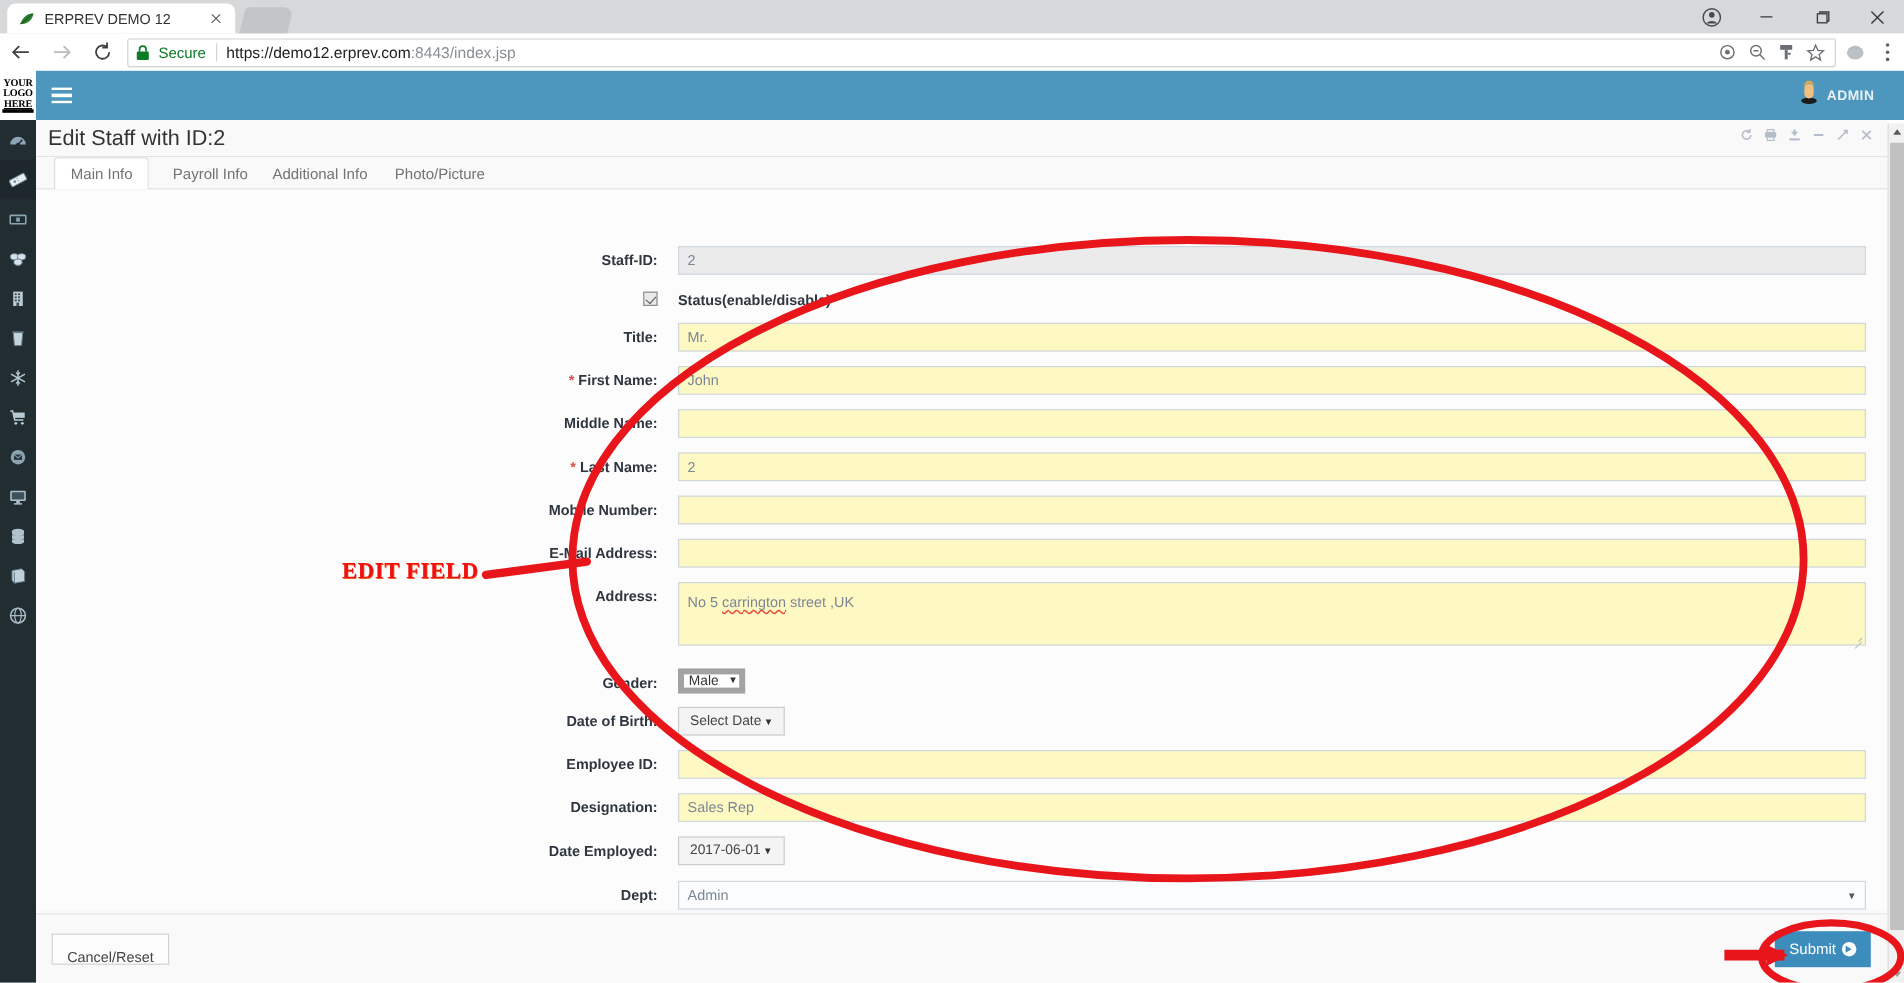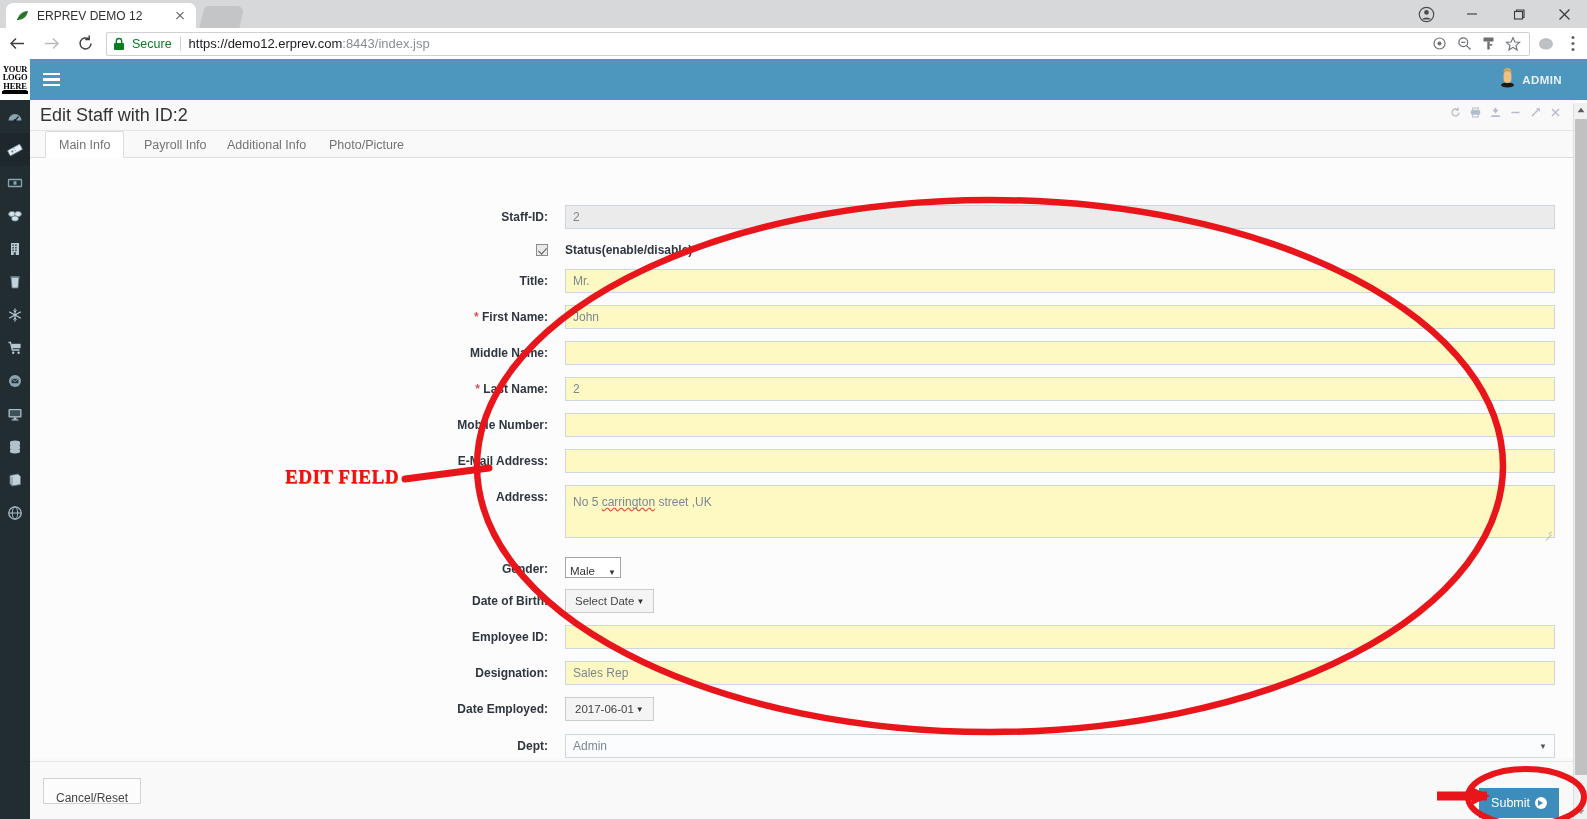--- a/index.html
+++ b/index.html
@@ -152,24 +152,24 @@
     pointer-events:none;
   }
   .ta-grip::before, .ta-grip::after {
     content:''; position:absolute; background:#b9c0c9;
   }
   .ta-grip::before { right:1px; bottom:1px; width:8px; height:1px; transform: rotate(-45deg); transform-origin: right bottom;}
   .ta-grip::after { right:1px; bottom:4px; width:4px; height:1px; transform: rotate(-45deg); transform-origin: right bottom;}
   .spell { text-decoration: underline wavy #e74c3c; text-decoration-skip-ink: none; }
 
   .sel-gender {
-    height: 21px; width: 56px; border: 1px solid #a3a3a3; background: #fff;
+    height: 21px; width: 56px; border: 5px solid #a3a3a3; background: #fff;
     font-size: 11.5px; color: #333; padding: 0 4px;
     font-family: "Liberation Sans", sans-serif;
-    display:inline-flex; align-items:flex-end; justify-content:space-between; gap:8px;
+    display:inline-flex; align-items:flex-start; justify-content:space-between; gap:8px;
   }
   .caret { font-size: 8px; color:#333; }
   .btn-date {
     height: 24px; border: 1px solid #ccc; background: #f4f4f4; color: #444;
     font-size: 11.5px; padding: 0 9px; display:inline-flex; align-items:center; gap:2px;
     font-family: "Liberation Sans", sans-serif;
   }
   .sel-wide {
     width: 100%; height: 24px; border: 1px solid #ced6e0; background: #fbfcfd;
     font-size: 12px; color: #7b8794; padding: 0 7px;
@@ -191,21 +191,21 @@
   .footer {
     position: absolute; left: 0; bottom: 0; width: 1543px; height: 58px;
     background: #f9f9f9; border-top: 1px solid #e7e7e7;
   }
   .btn-cancel {
     position:absolute; left: 13px; top: 16px; height: 26px;
     border: 1px solid #d2d2d2; background: #fcfcfc; color: #444;
     font-size: 12px; padding: 12px 12px; font-family:"Liberation Sans", sans-serif;
   }
   .btn-submit {
-    position:absolute; right: 14px; top: 26px; height: 30px;
+    position:absolute; right: 14px; top: 14px; height: 30px;
     border: none; background: #3c8dbc; color: #fff;
     font-size: 12.5px; padding: 0 12px; display:flex; align-items:center; gap:5px;
     font-family:"Liberation Sans", sans-serif;
   }
   .circ-arrow {
     width: 12px; height: 12px; border-radius: 50%; background:#fff; position:relative;
     display:inline-block;
   }
   .circ-arrow::after {
     content:''; position:absolute; left:3px; top:3.2px;

